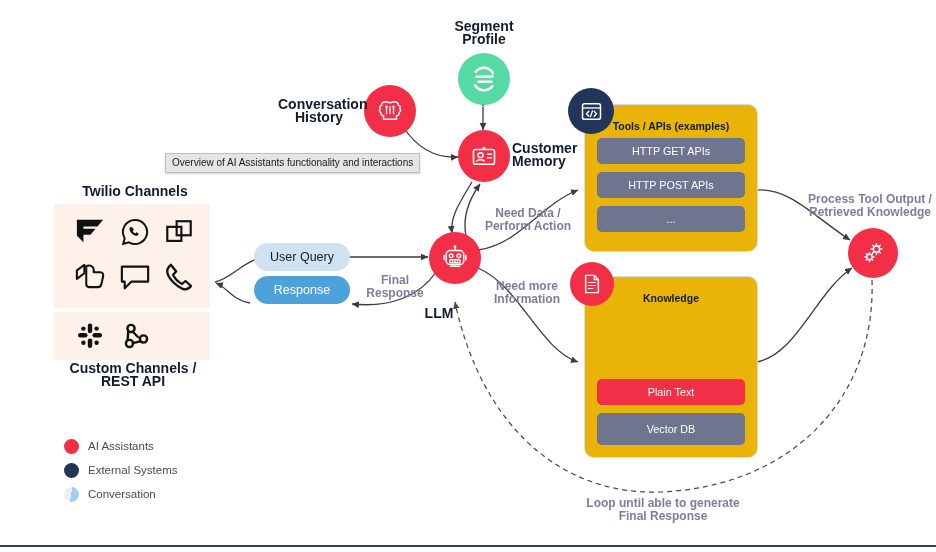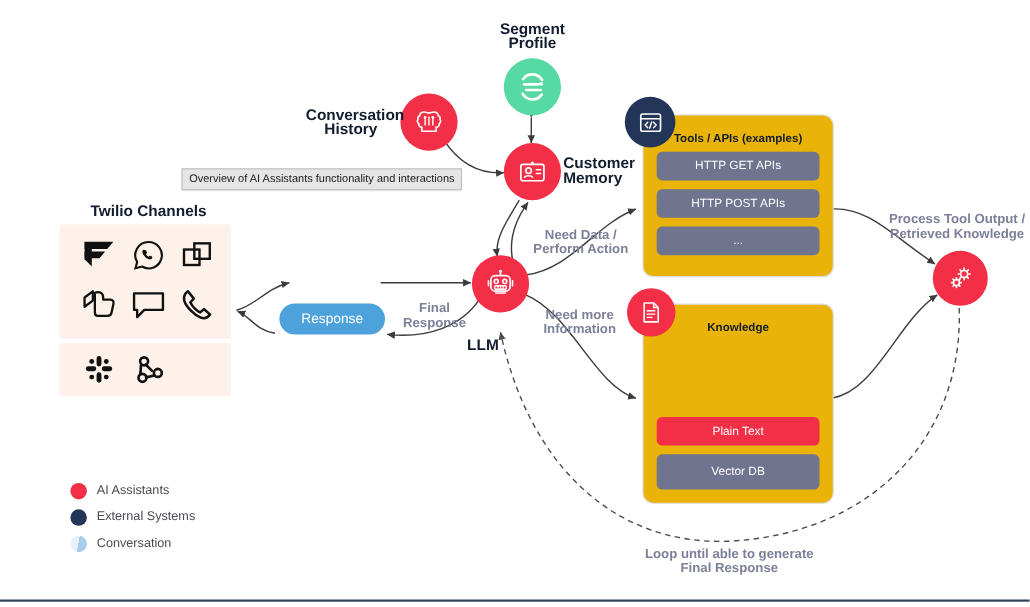--- a/index.html
+++ b/index.html
@@ -212,20 +212,21 @@
                  M15.7 7.2 L17 8.5 M23 14.5 L24.3 15.8 M24.3 7.2 L23 8.5 M17 14.5 L15.7 15.8" stroke-linecap="round"></path>
         <circle cx="12" cy="20.5" r="3.1"></circle>
         <path d="M12 15.4 V17 M12 24 V25.6 M6.9 20.5 H8.5 M15.5 20.5 H17.1
                  M8.4 16.9 L9.5 18 M14.5 23 L15.6 24.1 M15.6 16.9 L14.5 18 M9.5 23 L8.4 24.1" stroke-linecap="round"></path>
       </g>
     </svg>
   </div>
   <div class="arrow-lbl" style="left:806px;top:193px;width:128px;color:#7C7F9A;">Process Tool Output /
 Retrieved Knowledge</div>
 
+  <div class="bubble bub-light" style="left:254px;top:243px;width:96px;height:28px;">User Query</div>
   <div class="bubble bub-blue" style="left:254px;top:276px;width:96px;height:28px;">Response</div>
 
   <div class="arrow-lbl" style="left:352px;top:274px;width:86px;">Final Response</div>
   <div class="arrow-lbl" style="left:483px;top:207px;width:90px;">Need Data /
 Perform Action</div>
   <div class="arrow-lbl" style="left:483px;top:280px;width:88px;">Need more
 Information</div>
   <div class="arrow-lbl" style="left:583px;top:497px;width:160px;">Loop until able to generate
 Final Response</div>
 
@@ -301,20 +302,22 @@
         <circle cx="11" cy="8.5" r="3.6"></circle>
         <circle cx="23.5" cy="19" r="3.6"></circle>
         <circle cx="9.5" cy="23.5" r="3.6"></circle>
         <path d="M12.6 11.5 L18 17"></path>
         <path d="M20.2 21.4 L12.8 23.1"></path>
         <path d="M8.2 12 L7.6 19.9"></path>
       </g>
     </svg>
   </div>
 
+  <div class="lbl" style="left:58px;top:362px;width:150px;">Custom Channels /
+REST API</div>
 
   <div class="legend" style="left:64px;top:434px;">
     <div class="legend-row">
       <span class="legend-dot" style="background:#F22F46;"></span>
       <span class="legend-text">AI Assistants</span>
     </div>
     <div class="legend-row">
       <span class="legend-dot" style="background:#233659;"></span>
       <span class="legend-text">External Systems</span>
     </div>

